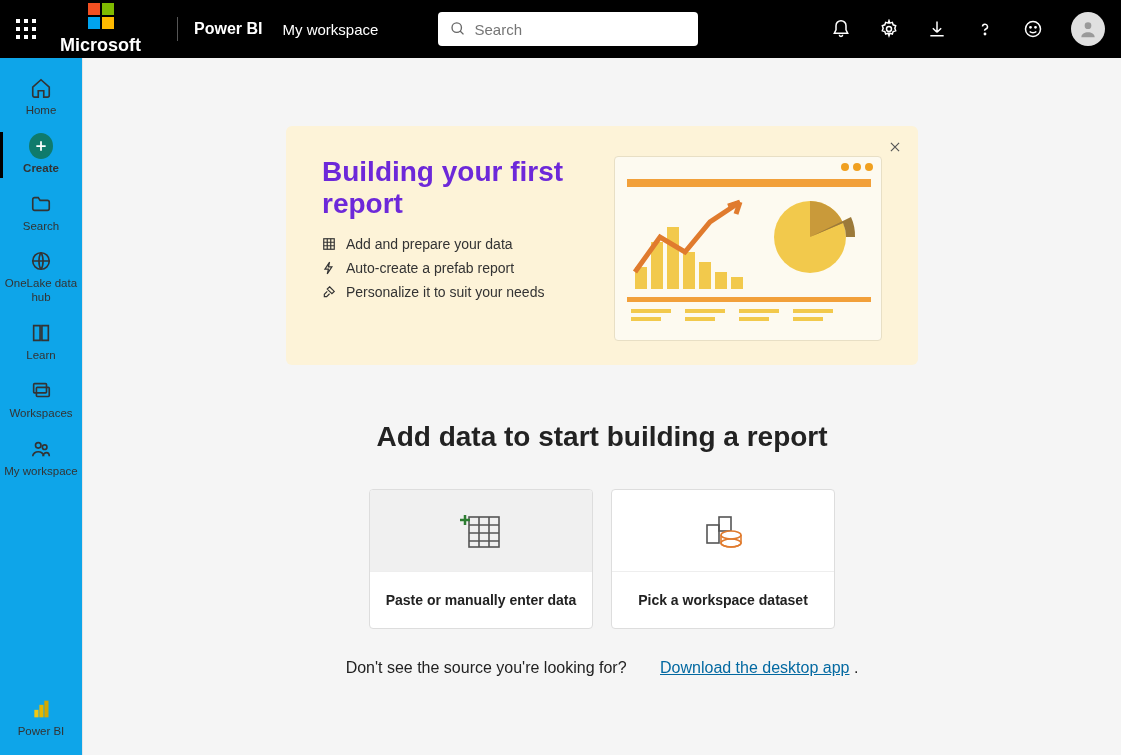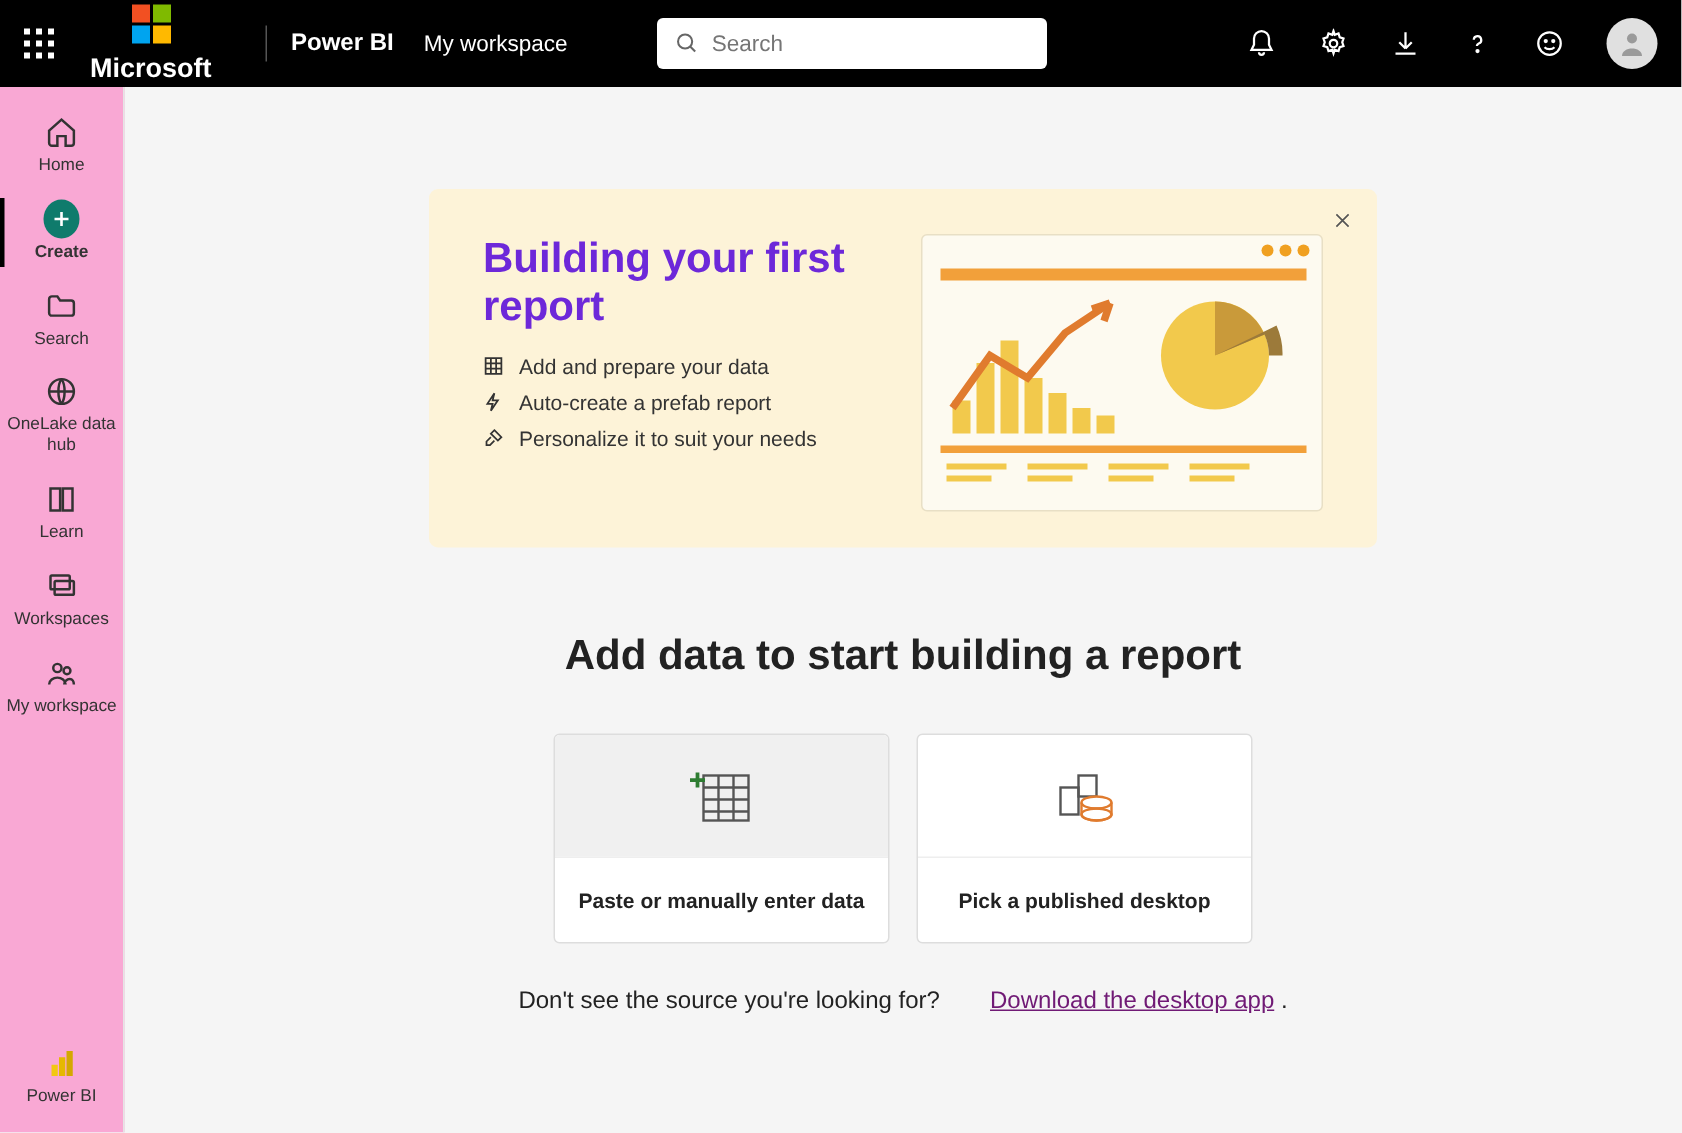--- a/index.html
+++ b/index.html
@@ -14,21 +14,21 @@
 .divider-v { width: 1px; height: 24px; background: #555; margin: 0 16px; }
 .app-name { font-size: 16px; font-weight: 600; }
 .breadcrumb { font-size: 15px; margin-left: 20px; }
 .search-wrap { margin-left: 60px; flex: 0 0 260px; }
 .search { display: flex; align-items: center; background: #fff; border-radius: 4px; height: 34px; padding: 0 12px; width: 260px; }
 .search input { border: none; outline: none; font-size: 15px; width: 100%; color: #b91c1c; background: transparent; }
 .header-icons { margin-left: auto; display: flex; align-items: center; gap: 28px; }
 .header-icons .hicon { cursor: pointer; display:flex; align-items:center; justify-content:center; }
 .avatar { width: 34px; height: 34px; border-radius: 50%; background: #e0e0e0; display: flex; align-items: center; justify-content: center; cursor: pointer; }
 .body { display: flex; flex: 1; min-height: 0; }
-.sidebar { width: 83px; background: #f9a8d4; border-right: 1px solid #e5e5e5; display: flex; flex-direction: column; align-items: center; padding-top: 10px; }
+.sidebar { width: 83px; background: #0ea5e9; border-right: 1px solid #e5e5e5; display: flex; flex-direction: column; align-items: center; padding-top: 10px; }
 .nav-item { width: 100%; display: flex; flex-direction: column; align-items: center; padding: 8px 2px; cursor: pointer; font-size: 11.5px; color: #333; text-align: center; line-height: 1.2; gap: 4px; position: relative; }
 .nav-item.active { font-weight: 700; text-align: right; }
 .nav-item.active::before { content:""; position:absolute; left:0; top:6px; bottom:6px; width:3px; background:#000; }
 .nav-icon { width: 24px; height: 24px; display: flex; align-items: center; justify-content: center; }
 .create-circle { width: 26px; height: 26px; border-radius: 50%; background: #0f7b6c; display: flex; align-items: center; justify-content: center; }
 .sidebar-spacer { flex: 1; }
 .main { flex: 1; overflow: auto; padding: 68px 20px 20px; display: flex; flex-direction: column; align-items: center; }
 .banner { width: 632px; background: #fdf3d8; border-radius: 6px; padding: 30px 36px 24px; display: flex; position: relative; }
 .banner-close { position: absolute; top: 14px; right: 16px; cursor: pointer; color: #555; }
 .banner-left { flex: 1; }
@@ -38,21 +38,21 @@
 .banner-img { width: 268px; height: 185px; background: #fdfaf0; border: 1px solid #e8dfc5; border-radius: 4px; overflow: hidden; position: relative; margin-left: 12px; align-self: center; }
 .window-dots { position: absolute; top: 6px; right: 8px; display: flex; gap: 4px; }
 .window-dots span { width: 8px; height: 8px; border-radius: 50%; background: #f0a020; }
 .section-title { font-size: 28px; font-weight: 600; color: #222; margin-top: 56px; }
 .cards { display: flex; gap: 18px; margin-top: 36px; }
 .card { width: 224px; height: 140px; border: 1px solid #ddd; border-radius: 4px; background: #fff; display: flex; flex-direction: column; cursor: pointer; overflow: hidden; }
 .card-top { flex: 1; display: flex; align-items: center; justify-content: center; }
 .card:first-child .card-top { background: #f0f0f0; }
 .card-label { padding: 20px 10px; text-align: center; font-size: 14px; font-weight: 600; color: #222; border-top: 1px solid #eee; }
 .footer-text { margin-top: 30px; font-size: 16px; color: #222; }
-.footer-text a { color: #701a75; text-decoration: underline; cursor: pointer; margin-left: 29px; }
+.footer-text a { color: #0369a1; text-decoration: underline; cursor: pointer; margin-left: 29px; }
 </style>
 </head>
 <body>
 
 <div class="header">
   <div class="waffle">
     <span></span>
       <span></span>
       <span></span>
       <span></span>
@@ -280,21 +280,21 @@
       <div class="card">
         <div class="card-top">
           <svg width="44" height="40" viewBox="0 0 44 40" fill="none" stroke="#555" stroke-width="1.6">
             <rect x="6" y="14" width="12" height="18"></rect>
               <rect x="18" y="6" width="12" height="14"></rect>
             <ellipse cx="30" cy="24" rx="10" ry="4" fill="#fff" stroke="#e07b2e"></ellipse>
             <path d="M20 24v8c0 2 4.5 4 10 4s10-2 10-4v-8" stroke="#e07b2e"></path>
             <ellipse cx="30" cy="32" rx="10" ry="4" fill="none" stroke="#e07b2e"></ellipse>
           </svg>
         </div>
-        <div class="card-label">Pick a published desktop</div>
+        <div class="card-label">Pick a workspace dataset</div>
       </div>
     </div>
 
     <div class="footer-text">
       <span>Don't see the source you're looking for?  </span><a>Download the desktop app</a><span> .</span>
     </div>
   </div>
 </div>
 
 </body></html>

